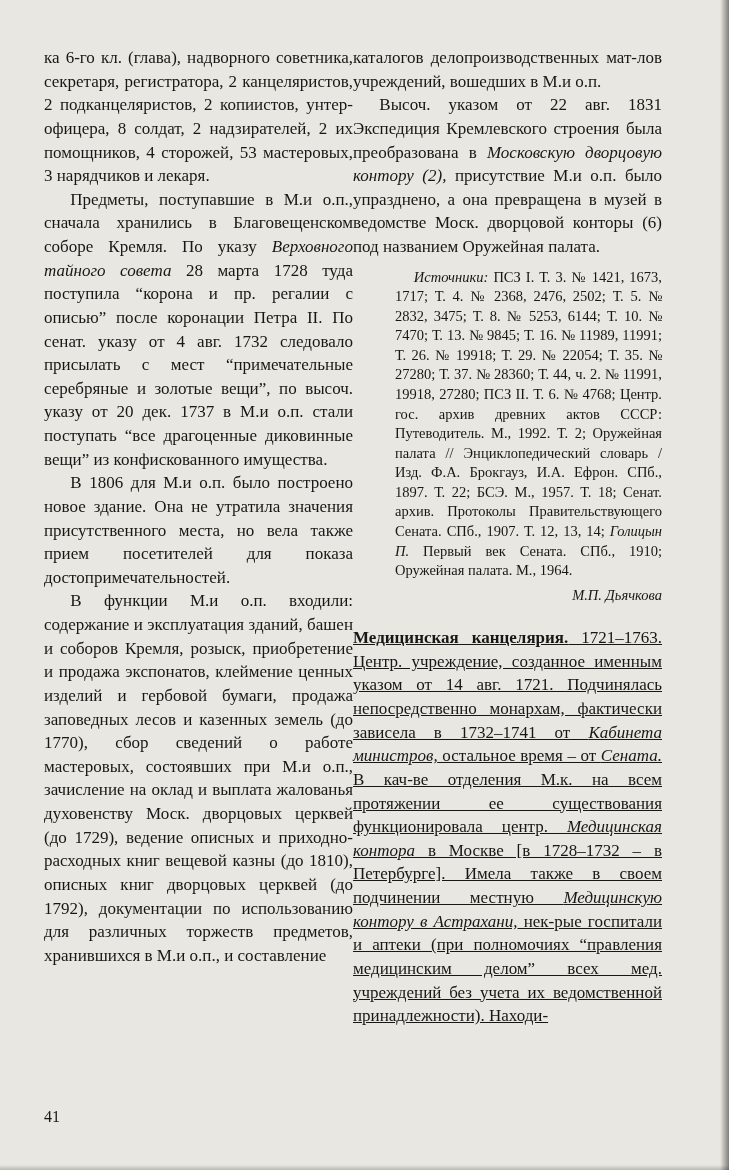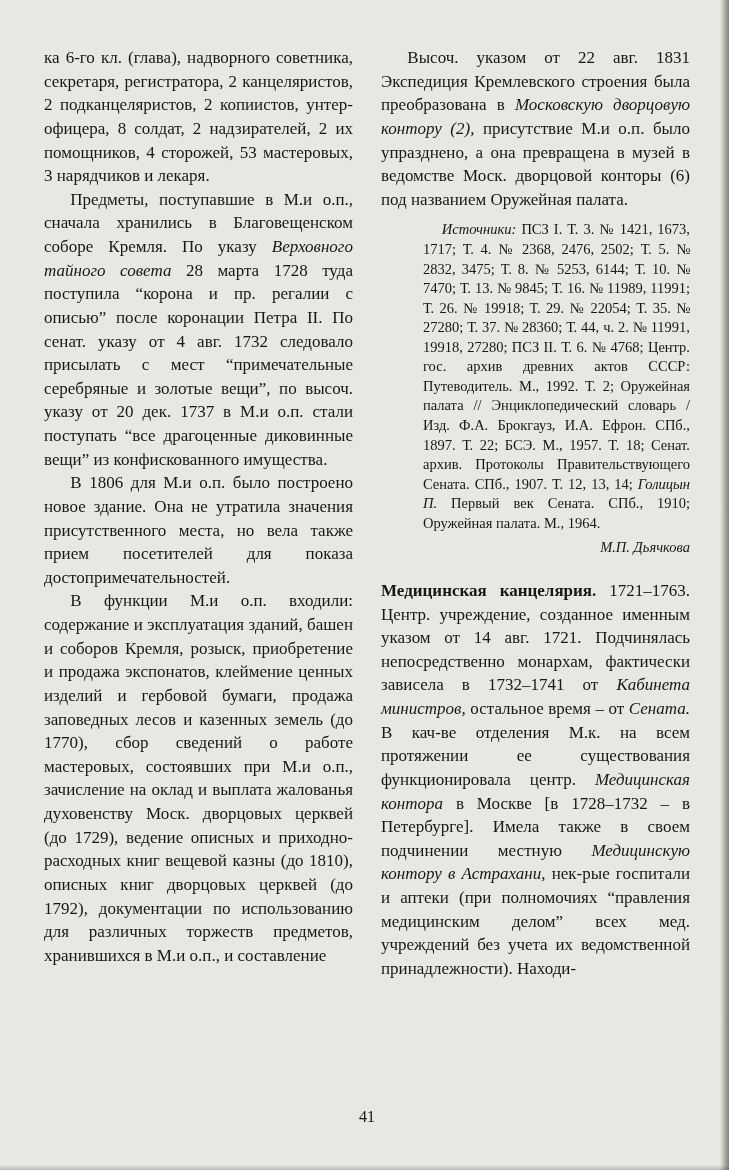--- a/index.html
+++ b/index.html
@@ -12,21 +12,20 @@
     font-family: "Liberation Serif", "DejaVu Serif", serif;
     position: relative;
     overflow: hidden;
   }
   .page {
     position: absolute; inset: 0;
     padding: 46px 39px 0 44px;
   }
   .columns {
     display: flex;
-    gap: 28px;
   }
   .col {
     width: 309px;
     font-size: 17px;
     line-height: 1.39;
     text-align: justify;
     hyphens: auto;
     -webkit-hyphens: auto;
   }
   .col p { margin: 0; text-indent: 1.55em; }
@@ -39,28 +38,28 @@
     margin-left: 42px;
   }
   .col p.signature {
     text-indent: 0;
     text-align: right;
     font-style: italic;
     font-size: 14.5px;
     line-height: 1.35;
     margin-top: 5px;
   }
-  .col p.entry { text-indent: 0; margin-top: 21px; }
+  .col p.entry { text-indent: 0; margin-top: 21px; text-decoration: underline; }
   .i { font-style: italic; }
   .b { font-weight: bold; }
   .footer {
     position: absolute;
     left: 44px; right: 39px;
     bottom: 44px;
-    text-align: center;
+    text-align: left;
     font-size: 16px;
   }
   .edge-right {
     position: absolute; top: 0; right: 0;
     width: 9px; height: 100%;
     background: linear-gradient(to right, rgba(40,40,36,0), rgba(40,40,36,0.55));
     pointer-events: none;
   }
   .edge-bottom {
     position: absolute; left: 0; bottom: 0;
@@ -74,20 +73,21 @@
 
 <div class="page">
   <div class="columns">
     <div class="col">
         <p class="noindent"><span>ка 6-го кл. (глава), надворного советника, секретаря, регистратора, 2 канцеляристов, 2 подканцеляристов, 2 копиистов, унтер-офицера, 8 солдат, 2 надзирателей, 2 их помощников, 4 сторожей, 53 мастеровых, 3 нарядчиков и лекаря.</span></p>
         <p><span>Предметы, поступавшие в М.и о.п., сначала хранились в Благовещенском соборе Кремля. По указу </span><span class="i">Верховного тайного совета</span><span> 28 марта 1728 туда поступила “корона и пр. регалии с описью” после коронации Петра II. По сенат. указу от 4 авг. 1732 следовало присылать с мест “примечательные серебряные и золотые вещи”, по высоч. указу от 20 дек. 1737 в М.и о.п. стали поступать “все драгоценные диковинные вещи” из конфискованного имущества.</span></p>
         <p><span>В 1806 для М.и о.п. было построено новое здание. Она не утратила значения присутственного места, но вела также прием посетителей для показа достопримечательностей.</span></p>
         <p><span>В функции М.и о.п. входили: содержание и эксплуатация зданий, башен и соборов Кремля, розыск, приобретение и продажа экспонатов, клеймение ценных изделий и гербовой бумаги, продажа заповедных лесов и казенных земель (до 1770), сбор сведений о работе мастеровых, состоявших при М.и о.п., зачисление на оклад и выплата жалованья духовенству Моск. дворцовых церквей (до 1729), ведение описных и приходно-расходных книг вещевой казны (до 1810), описных книг дворцовых церквей (до 1792), документации по использованию для различных торжеств предметов, хранившихся в М.и о.п., и составление</span></p>
       </div>
     <div class="col">
+        <p class="noindent"><span>каталогов делопроизводственных мат-лов учреждений, вошедших в М.и о.п.</span></p>
         <p><span>Высоч. указом от 22 авг. 1831 Экспедиция Кремлевского строения была преобразована в </span><span class="i">Московскую дворцовую контору (2),</span><span> присутствие М.и о.п. было упразднено, а она превращена в музей в ведомстве Моск. дворцовой конторы (6) под названием Оружейная палата.</span></p>
         <p class="sources"><span class="i">Источники:</span><span> ПСЗ I. Т. 3. № 1421, 1673, 1717; Т. 4. № 2368, 2476, 2502; Т. 5. № 2832, 3475; Т. 8. № 5253, 6144; Т. 10. № 7470; Т. 13. № 9845; Т. 16. № 11989, 11991; Т. 26. № 19918; Т. 29. № 22054; Т. 35. № 27280; Т. 37. № 28360; Т. 44, ч. 2. № 11991, 19918, 27280; ПСЗ II. Т. 6. № 4768; Центр. гос. архив древних актов СССР: Путеводитель. М., 1992. Т. 2; Оружейная палата // Энциклопедический словарь / Изд. Ф.А. Брокгауз, И.А. Ефрон. СПб., 1897. Т. 22; БСЭ. М., 1957. Т. 18; Сенат. архив. Протоколы Правительствующего Сената. СПб., 1907. Т. 12, 13, 14; </span><span class="i">Голицын П.</span><span> Первый век Сената. СПб., 1910; Оружейная палата. М., 1964.</span></p>
         <p class="signature"><span>М.П. Дьячкова</span></p>
         <p class="entry"><span class="b">Медицинская канцелярия.</span><span> 1721–1763. Центр. учреждение, созданное именным указом от 14 авг. 1721. Подчинялась непосредственно монархам, фактически зависела в 1732–1741 от </span><span class="i">Кабинета министров,</span><span> остальное время – от </span><span class="i">Сената.</span><span> В кач-ве отделения М.к. на всем протяжении ее существования функционировала центр. </span><span class="i">Медицинская контора</span><span> в Москве [в 1728–1732 – в Петербурге]. Имела также в своем подчинении местную </span><span class="i">Медицинскую контору в Астрахани,</span><span> нек-рые госпитали и аптеки (при полномочиях “правления медицинским делом” всех мед. учреждений без учета их ведомственной принадлежности). Находи-</span></p>
       </div>
   </div>
   <div class="footer">41</div>
 </div>
 <div class="edge-right"></div>
 <div class="edge-bottom"></div>

